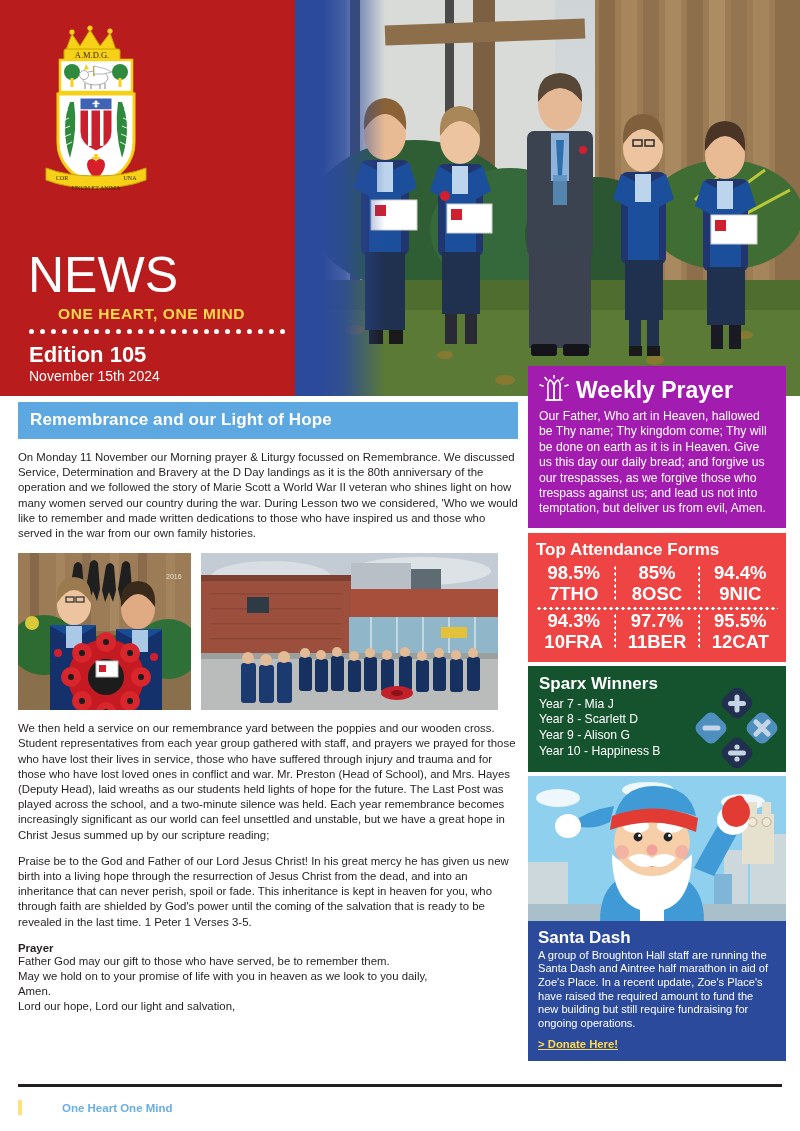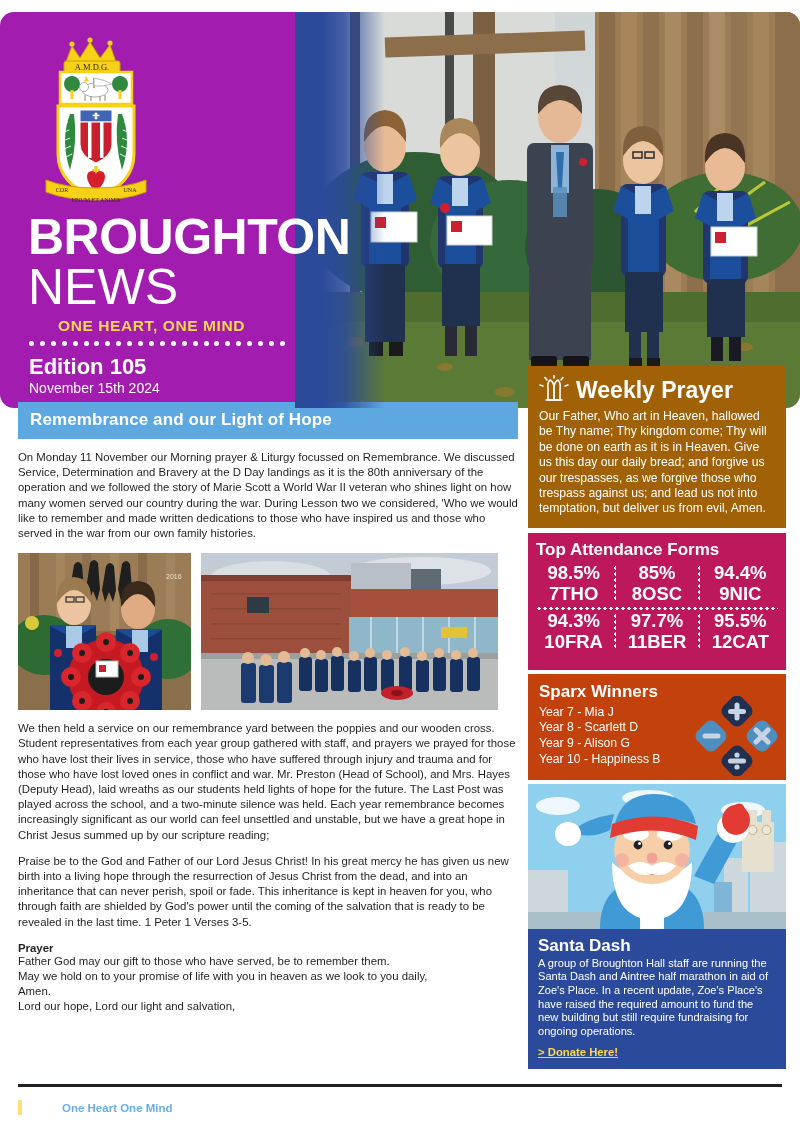--- a/index.html
+++ b/index.html
@@ -17,25 +17,24 @@
   .page {
     width: 800px;
     height: 1131px;
     position: relative;
     background: #ffffff;
   }
 
   
   .header {
     position: absolute;
-    left: 0; top: 12px;
+    left: 0; top: 0;
     width: 800px; height: 396px;
-    background: #a21caf;
+    background: #b91c1c;
     overflow: hidden;
-    border-radius: 14px;
   }
   .header-photo {
     position: absolute;
     right: 0; top: 0;
     width: 505px; height: 396px;
     overflow: hidden;
   }
   .header-photo svg { display: block; width: 100%; height: 100%; }
   .header-fade {
     position: absolute;
@@ -118,37 +117,37 @@
   .prayer-head { font-size: 11.4px; font-weight: bold; color: #231f20; margin-top: 12px; }
 
   
   .right-col {
     position: absolute;
     left: 528px; top: 366px;
     width: 258px;
   }
 
   .panel-prayer {
-    background: #a16207;
+    background: #a21caf;
     padding: 9px 11px 11px 11px;
   }
   .prayer-title-row { display: flex; align-items: center; gap: 7px; }
   .hands-icon { width: 30px; height: 30px; flex: none; }
   .hands-icon svg { display: block; width: 100%; height: 100%; }
   .prayer-title { font-size: 23px; font-weight: bold; color: #ffffff; }
   .prayer-body {
     margin-top: 4px;
     font-size: 12.2px;
     line-height: 15.4px;
     color: #ffffff;
   }
 
   .panel-attendance {
-    background: #be185d;
-    padding: 7px 8px 18px 8px;
+    background: #ef4444;
+    padding: 7px 8px 10px 8px;
     margin-top: 5px;
   }
   .panel-attendance .ptitle {
     font-size: 17px; font-weight: bold; color: #ffffff;
     margin-bottom: 3px;
   }
   .att-grid { display: flex; }
   .att-cell {
     flex: 1;
     text-align: center;
@@ -166,21 +165,21 @@
   }
   .hdots {
     height: 3px;
     margin: 3px 0 1px 0;
     background-image: radial-gradient(circle, #ffffff 45%, transparent 46%);
     background-size: 6px 3px;
     background-repeat: repeat-x;
   }
 
   .panel-sparx {
-    background: #c2410c;
+    background: #14532d;
     padding: 8px 11px 11px 11px;
     margin-top: 4px;
     position: relative;
     min-height: 106px;
   }
   .panel-sparx .ptitle { font-size: 17px; font-weight: bold; color: #ffffff; }
   .sparx-list { margin-top: 3px; }
   .sparx-list div { font-size: 12.2px; color: #ffffff; line-height: 15.6px; }
   .sparx-logo { position: absolute; right: 8px; top: 22px; width: 84px; height: 80px; }
   .sparx-logo svg { display: block; width: 100%; height: 100%; }
@@ -402,21 +401,20 @@
           <path d="M60 134 l0 9 M56 138 l8 0 M58 135.5 l4 0 M58 141 l4 0" stroke="#f7d117" stroke-width="2"></path>
           <path d="M60 160 q-9 -9 -9 -15 q0 -6 5 -6 q3 0 4 3 q1 -3 4 -3 q5 0 5 6 q0 6 -9 15z" fill="#d61f2b"></path>
 
           <path d="M10 148 q20 8 50 8 q30 0 50 -8 l0 12 q-20 8 -50 8 q-30 0 -50 -8z" fill="#f7d117" stroke="#c9a400"></path>
           <text x="26" y="160" font-family="'Liberation Serif', serif" font-size="6" fill="#3a2a00" text-anchor="middle">COR</text>
           <text x="94" y="160" font-family="'Liberation Serif', serif" font-size="6" fill="#3a2a00" text-anchor="middle">UNA</text>
           <text x="60" y="170" font-family="'Liberation Serif', serif" font-size="6" fill="#3a2a00" text-anchor="middle">UNUM ET ANIMA</text>
         </svg>
       </div>
 
-      <div class="masthead-1">BROUGHTON</div>
       <div class="masthead-2">NEWS</div>
       <div class="tagline">ONE HEART, ONE MIND</div>
 
       <div class="dotrow">
         <i></i>
           <i></i>
           <i></i>
           <i></i>
           <i></i>
           <i></i>

